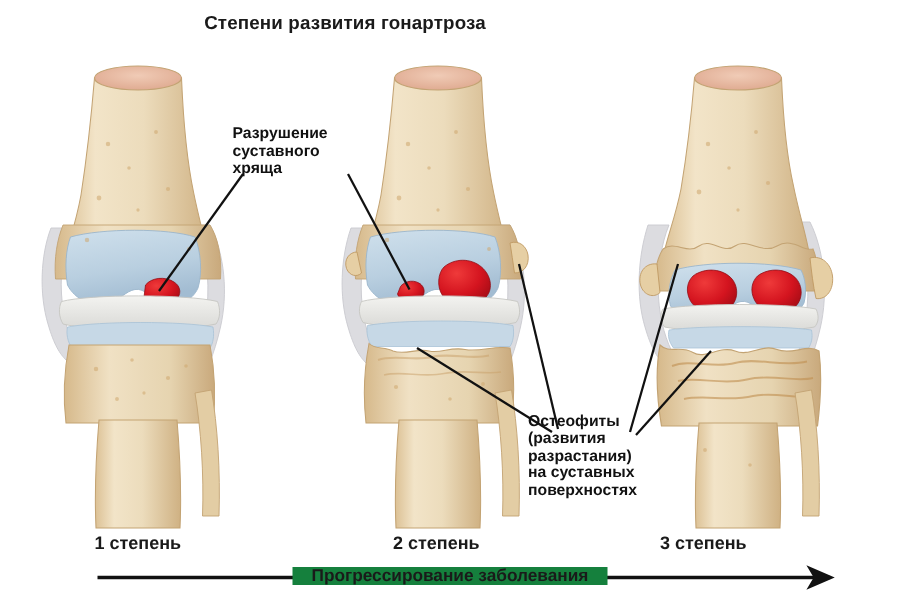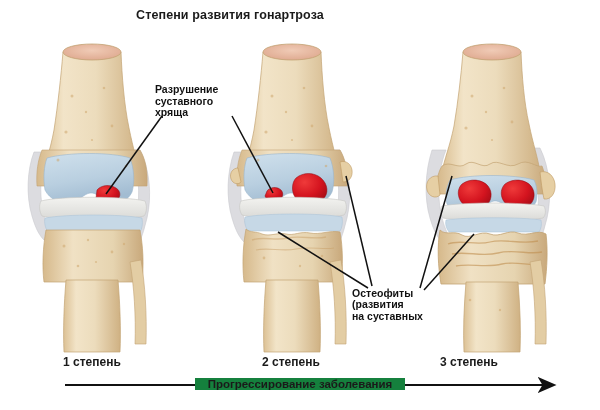--- a/index.html
+++ b/index.html
@@ -7,21 +7,21 @@
        font-family:"Liberation Sans","DejaVu Sans",sans-serif;color:#1a1a1a;}
   .stage-root{position:absolute;top:0;left:0;width:600px;height:348px;}
   svg.figure{position:absolute;top:0;left:0;width:600px;height:410px;}
 
   .title{position:absolute;left:0;top:8px;width:460px;text-align:center;
          font-size:12.5px;font-weight:bold;letter-spacing:.1px;}
 
   .anno{position:absolute;font-size:10.5px;line-height:11.6px;
         font-weight:bold;color:#111;}
   .anno-cartilage{left:155px;top:84px;width:112px;}
-  .anno-osteo{left:352px;top:288px;width:106px;line-height:11.4px;}
+  .anno-osteo{left:352px;top:276px;width:106px;line-height:11.4px;}
 
   .stage-label{position:absolute;font-size:12px;font-weight:bold;}
   .lab1{left:63px;top:355px;}
   .lab2{left:262px;top:355px;}
   .lab3{left:440px;top:355px;}
 
   .progress-text{position:absolute;left:195px;top:378px;width:210px;
                  text-align:center;font-size:11.5px;font-weight:bold;background:#15803d;}
 </style>
 </head>
@@ -221,21 +221,23 @@
 
   <div class="anno anno-cartilage">
     <div>Разрушение</div>
     <div>суставного</div>
     <div>хряща</div>
   </div>
 
   <div class="anno anno-osteo">
     <div>Остеофиты</div>
     <div>(развития</div>
+    <div>разрастания)</div>
     <div>на суставных</div>
+    <div>поверхностях</div>
   </div>
 
   <div class="stage-label lab1">1 степень</div>
   <div class="stage-label lab2">2 степень</div>
   <div class="stage-label lab3">3 степень</div>
 
   <div class="progress-text">Прогрессирование заболевания</div>
 
 </div>
 

